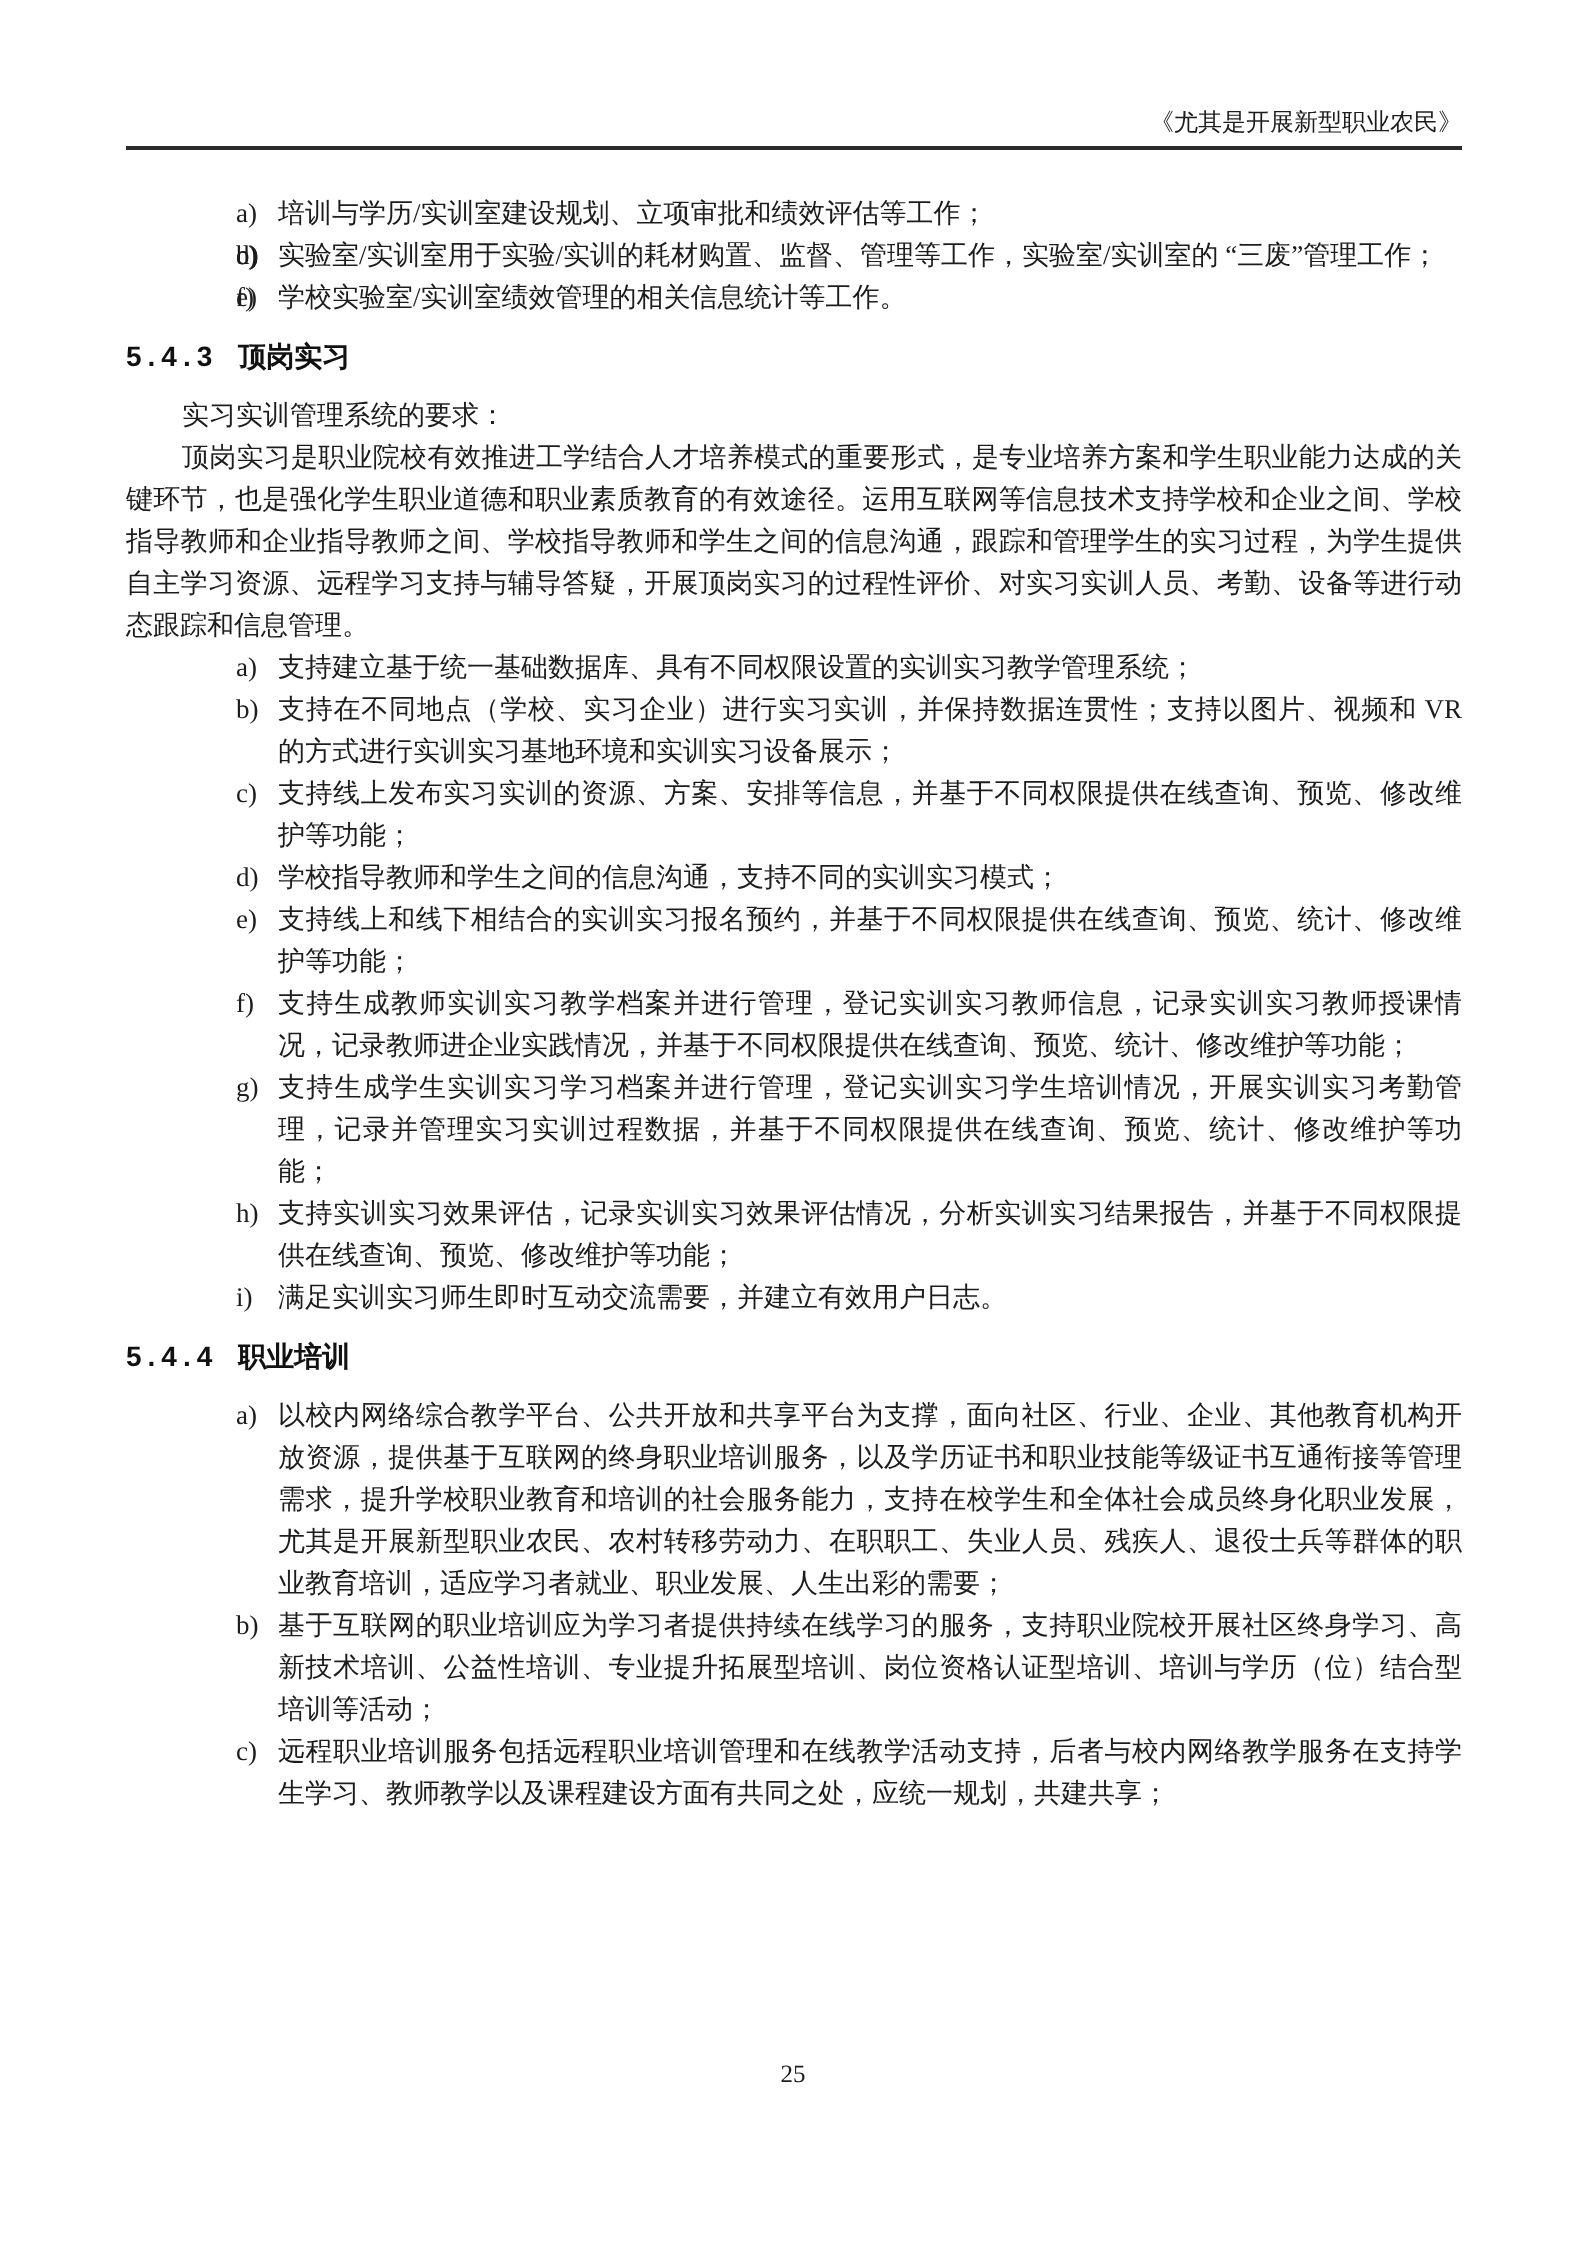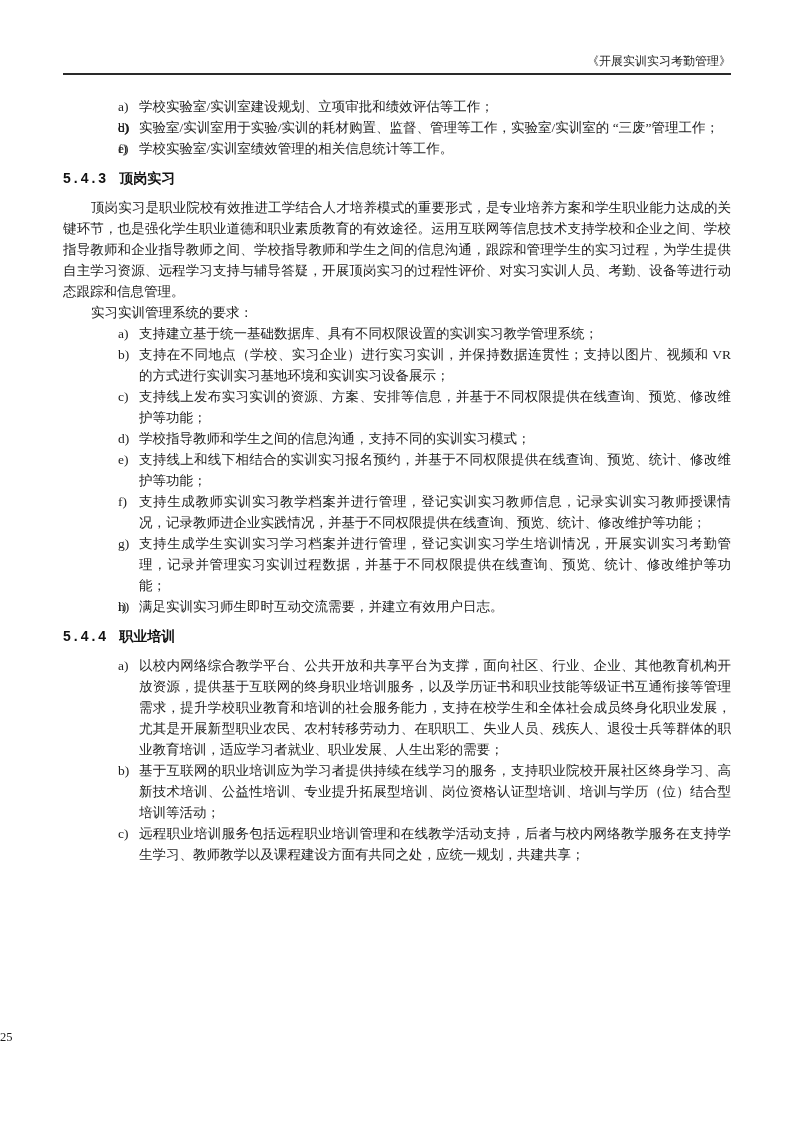--- a/index.html
+++ b/index.html
@@ -63,39 +63,39 @@
   .para {
     text-align: justify;
     text-indent: 28px;
   }
 
   .page-number {
     position: absolute;
     left: 0;
     right: 0;
     bottom: 74px;
-    text-align: left;
+    text-align: center;
     font-size: 12.5px;
     color: #1c1c1c;
   }
 </style>
 </head>
 <body>
 
 <div class="page">
 
   <div class="page-header">
-    <span>《开展实训实习考勤管理》</span>
+    <span>《尤其是开展新型职业农民》</span>
   </div>
   <hr class="header-rule">
 
   <section class="doc-list">
     <div class="li">
       <span class="li-marker">a)</span>
-      <span class="li-text">学校实验室/实训室建设规划、立项审批和绩效评估等工作；</span>
+      <span class="li-text">培训与学历/实训室建设规划、立项审批和绩效评估等工作；</span>
     </div>
     <div class="li">
       <span class="li-marker">b)</span>
     </div>
     <div class="li">
       <span class="li-marker">c)</span>
     </div>
     <div class="li">
       <span class="li-marker">d)</span>
       <span class="li-text">实验室/实训室用于实验/实训的耗材购置、监督、管理等工作，实验室/实训室的 “三废”管理工作；</span>
@@ -106,22 +106,22 @@
     <div class="li">
       <span class="li-marker">f)</span>
       <span class="li-text">学校实验室/实训室绩效管理的相关信息统计等工作。</span>
     </div>
   </section>
 
   <h2 class="section-heading">
     <span class="h-num">5.4.3</span><span class="h-title">顶岗实习</span>
   </h2>
 
+  <p class="para">实习实训管理系统的要求：</p>
   <p class="para">顶岗实习是职业院校有效推进工学结合人才培养模式的重要形式，是专业培养方案和学生职业能力达成的关键环节，也是强化学生职业道德和职业素质教育的有效途径。运用互联网等信息技术支持学校和企业之间、学校指导教师和企业指导教师之间、学校指导教师和学生之间的信息沟通，跟踪和管理学生的实习过程，为学生提供自主学习资源、远程学习支持与辅导答疑，开展顶岗实习的过程性评价、对实习实训人员、考勤、设备等进行动态跟踪和信息管理。</p>
-  <p class="para">实习实训管理系统的要求：</p>
 
   <section class="doc-list">
     <div class="li">
       <span class="li-marker">a)</span>
       <span class="li-text">支持建立基于统一基础数据库、具有不同权限设置的实训实习教学管理系统；</span>
     </div>
     <div class="li">
       <span class="li-marker">b)</span>
       <span class="li-text">支持在不同地点（学校、实习企业）进行实习实训，并保持数据连贯性；支持以图片、视频和 VR 的方式进行实训实习基地环境和实训实习设备展示；</span>
     </div>
@@ -140,20 +140,21 @@
     <div class="li">
       <span class="li-marker">f)</span>
       <span class="li-text">支持生成教师实训实习教学档案并进行管理，登记实训实习教师信息，记录实训实习教师授课情况，记录教师进企业实践情况，并基于不同权限提供在线查询、预览、统计、修改维护等功能；</span>
     </div>
     <div class="li">
       <span class="li-marker">g)</span>
       <span class="li-text">支持生成学生实训实习学习档案并进行管理，登记实训实习学生培训情况，开展实训实习考勤管理，记录并管理实习实训过程数据，并基于不同权限提供在线查询、预览、统计、修改维护等功能；</span>
     </div>
     <div class="li">
       <span class="li-marker">h)</span>
+      <span class="li-text">支持实训实习效果评估，记录实训实习效果评估情况，分析实训实习结果报告，并基于不同权限提供在线查询、预览、修改维护等功能；</span>
     </div>
     <div class="li">
       <span class="li-marker">i)</span>
       <span class="li-text">满足实训实习师生即时互动交流需要，并建立有效用户日志。</span>
     </div>
   </section>
 
   <h2 class="section-heading">
     <span class="h-num">5.4.4</span><span class="h-title">职业培训</span>
   </h2>

